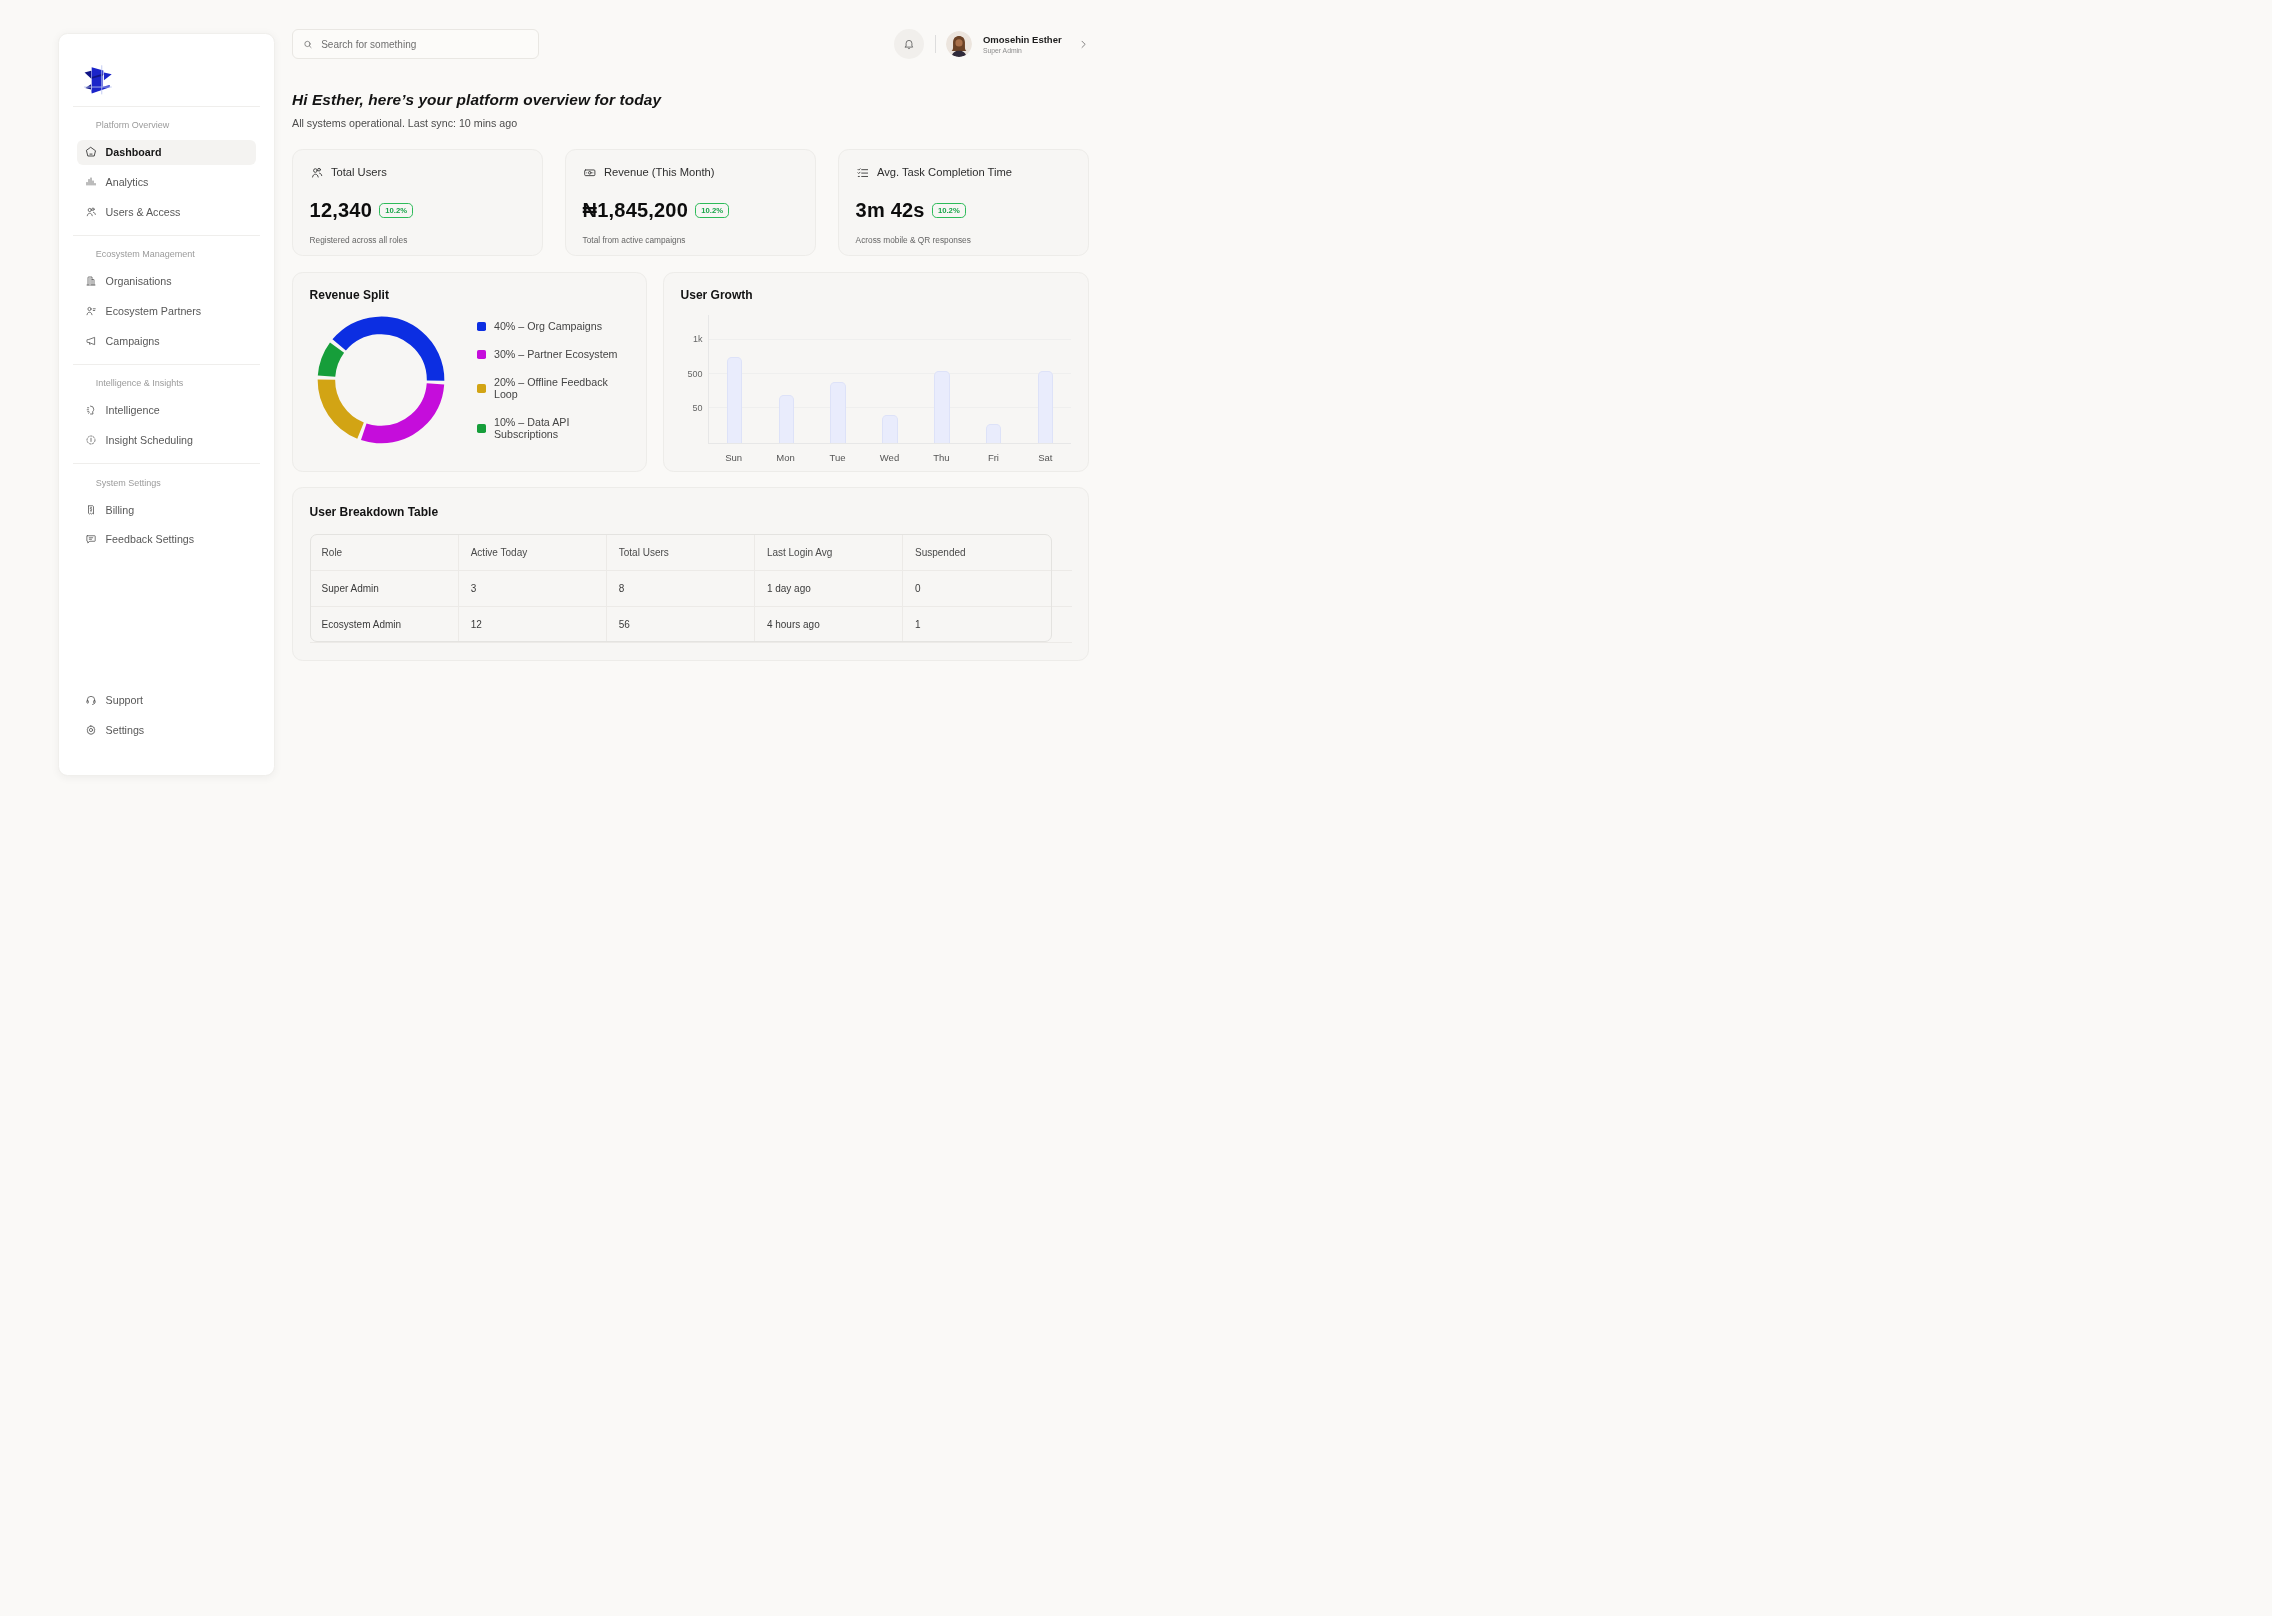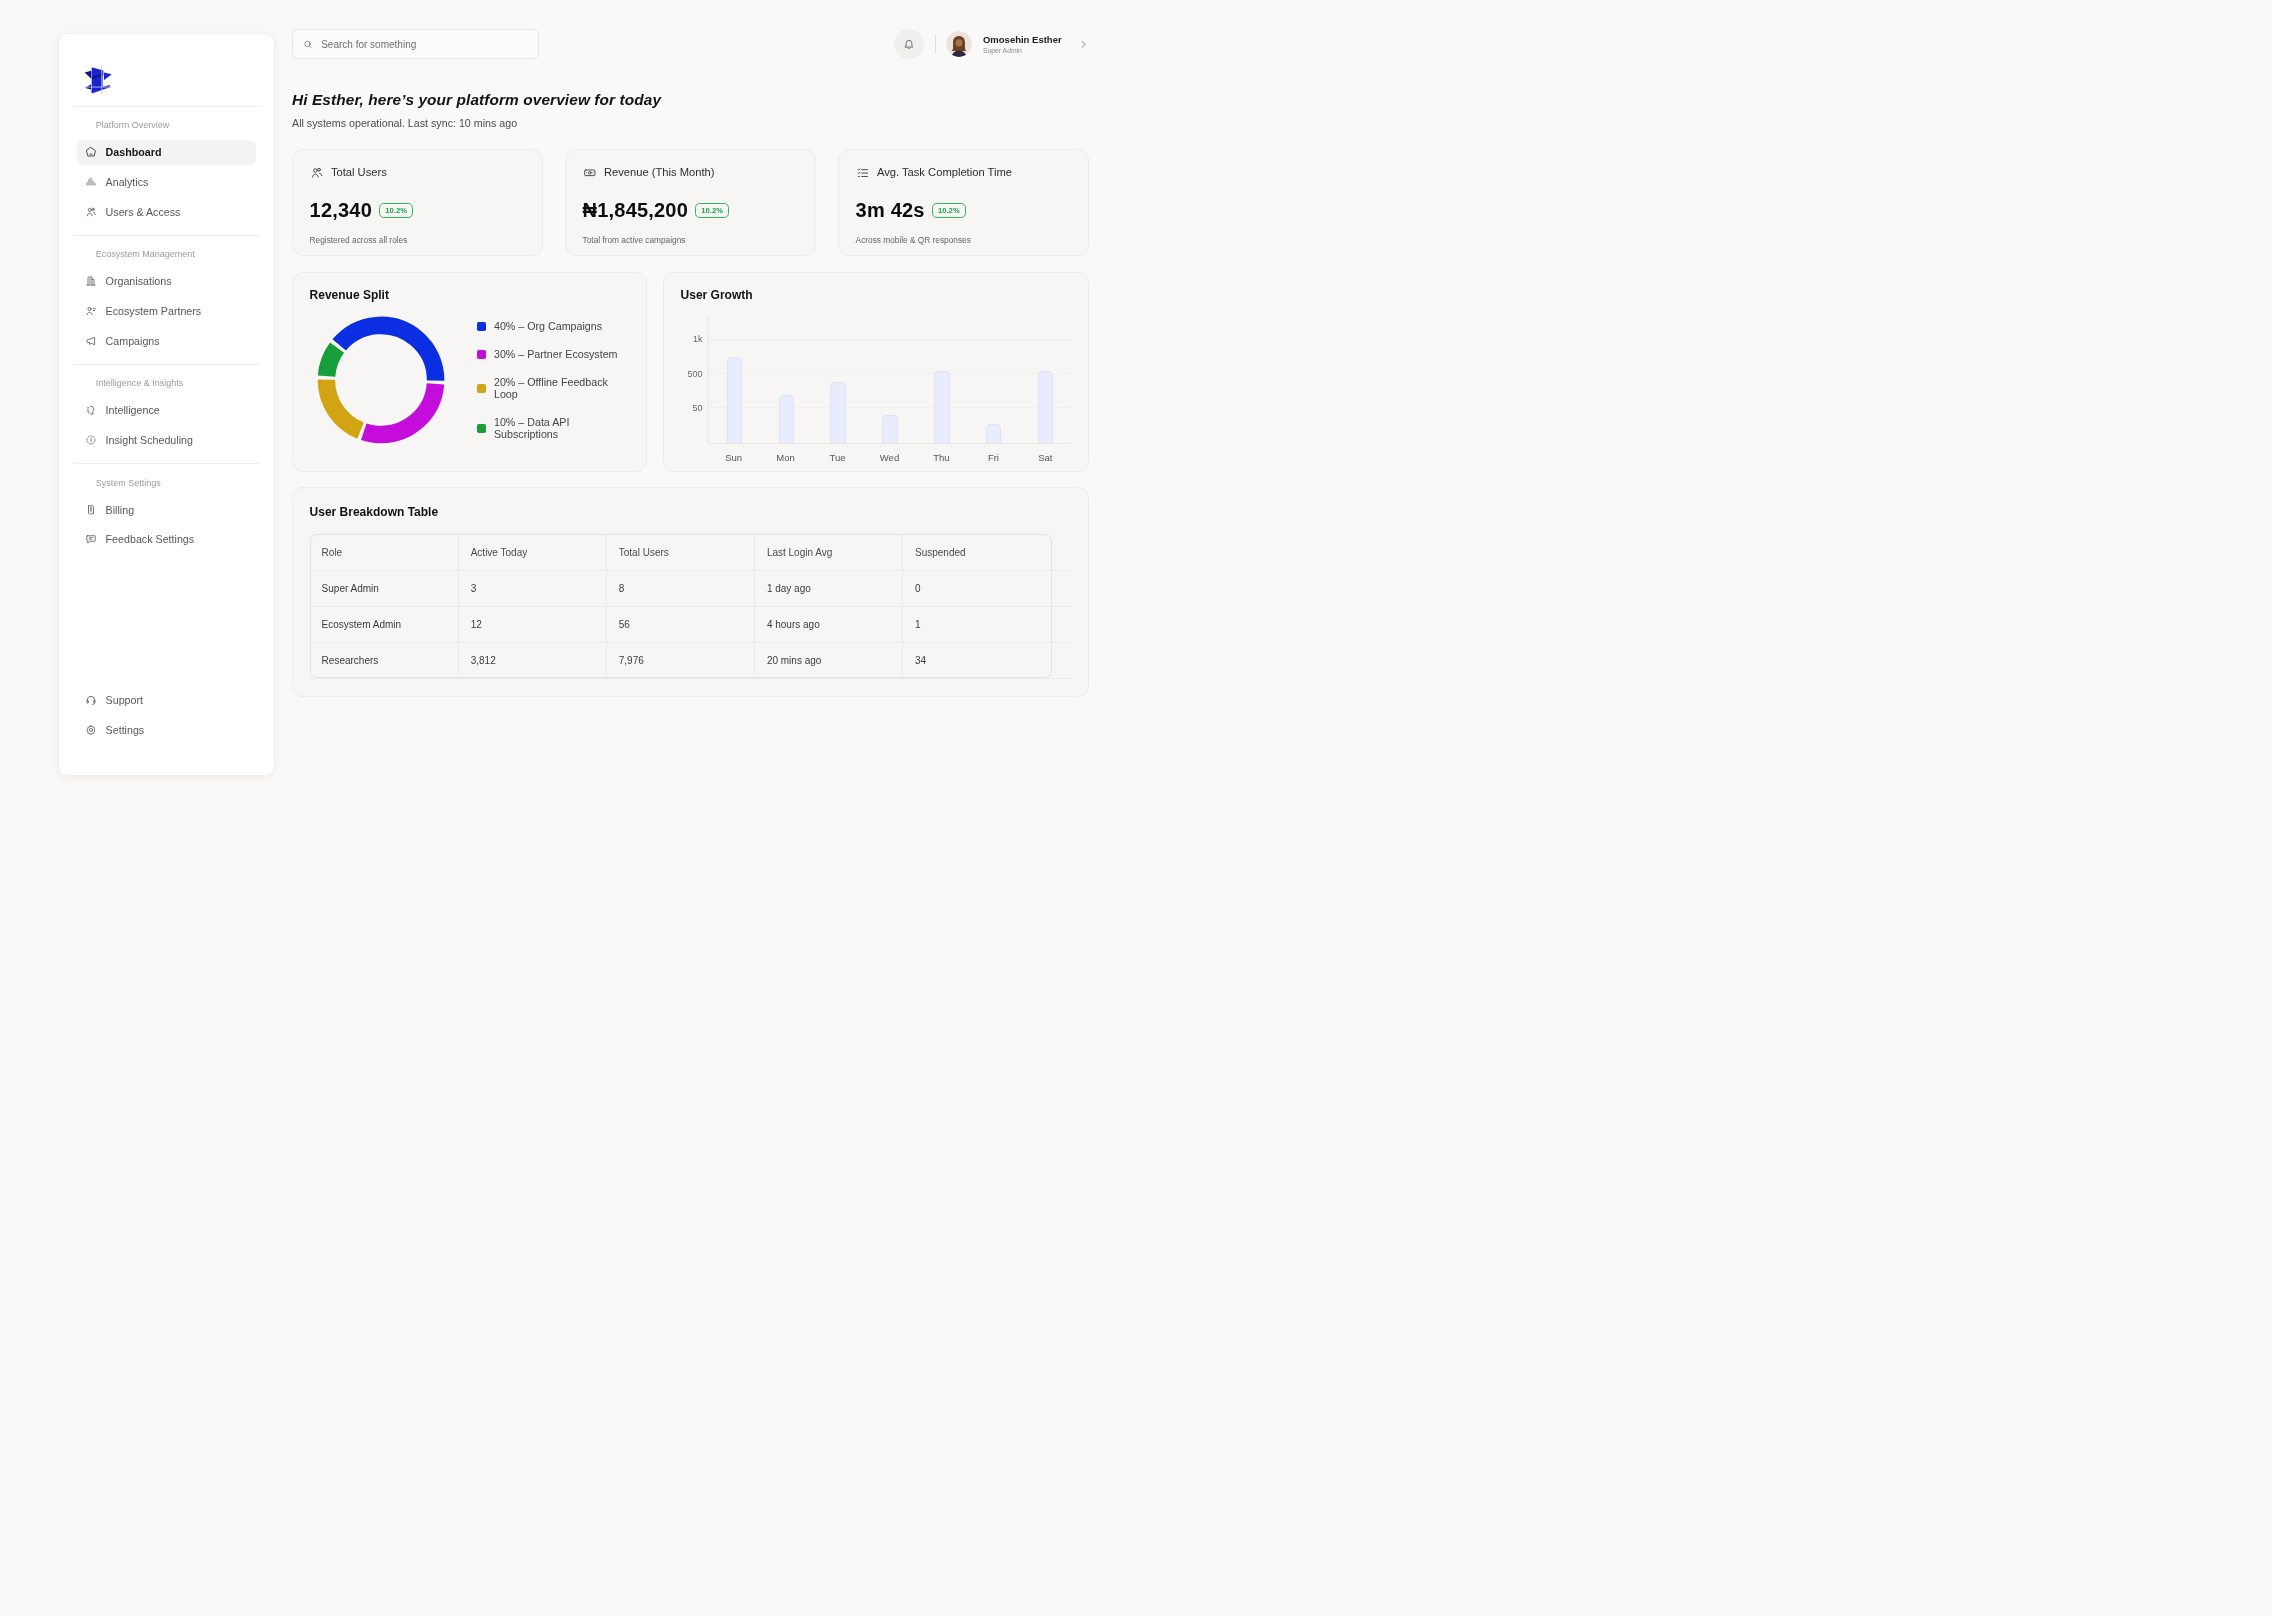--- a/index.html
+++ b/index.html
@@ -403,26 +403,19 @@
           <div class="tcell">1 day ago</div>
           <div class="tcell">0</div>
         </div>
         <div class="trow body">
           <div class="tcell">Ecosystem Admin</div>
           <div class="tcell">12</div>
           <div class="tcell">56</div>
           <div class="tcell">4 hours ago</div>
           <div class="tcell">1</div>
         </div>
-        <div class="trow body">
-          <div class="tcell">Researchers</div>
-          <div class="tcell">3,812</div>
-          <div class="tcell">7,976</div>
-          <div class="tcell">20 mins ago</div>
-          <div class="tcell">34</div>
-        </div>
         <div class="tbl-border"></div>
       </div>
     </div>
 
   </main>
 </div>
 
 
 </body></html>

